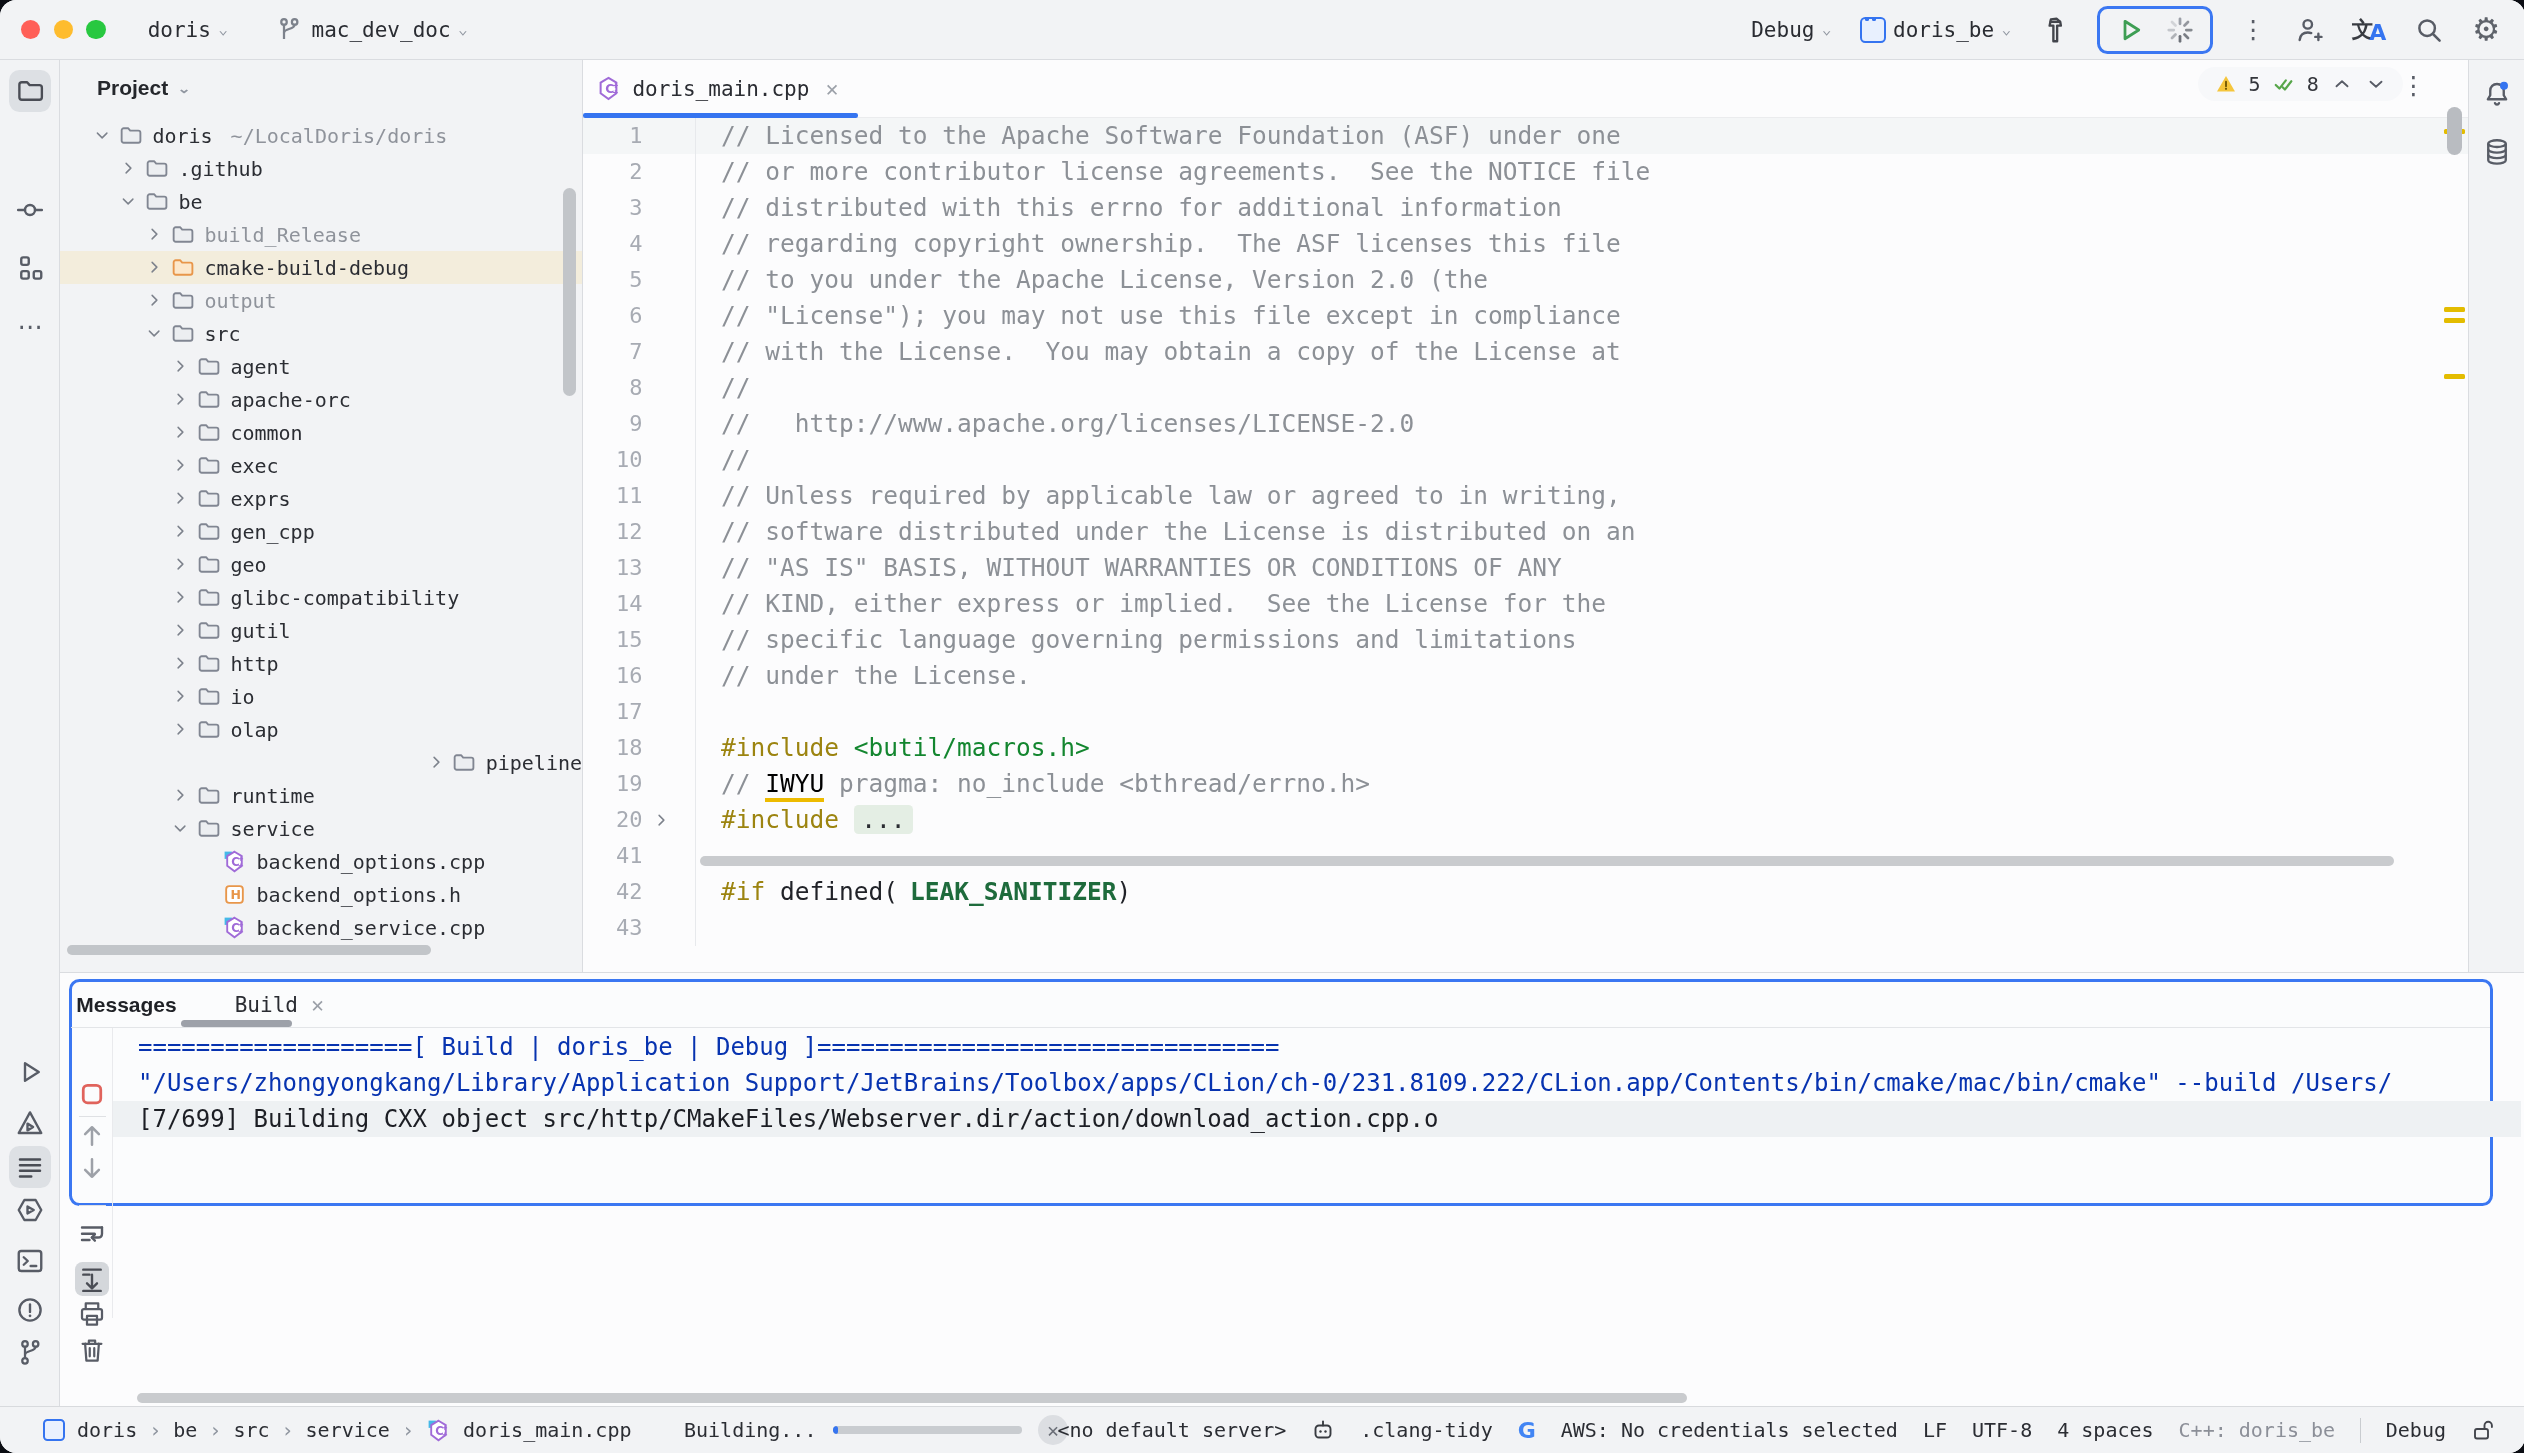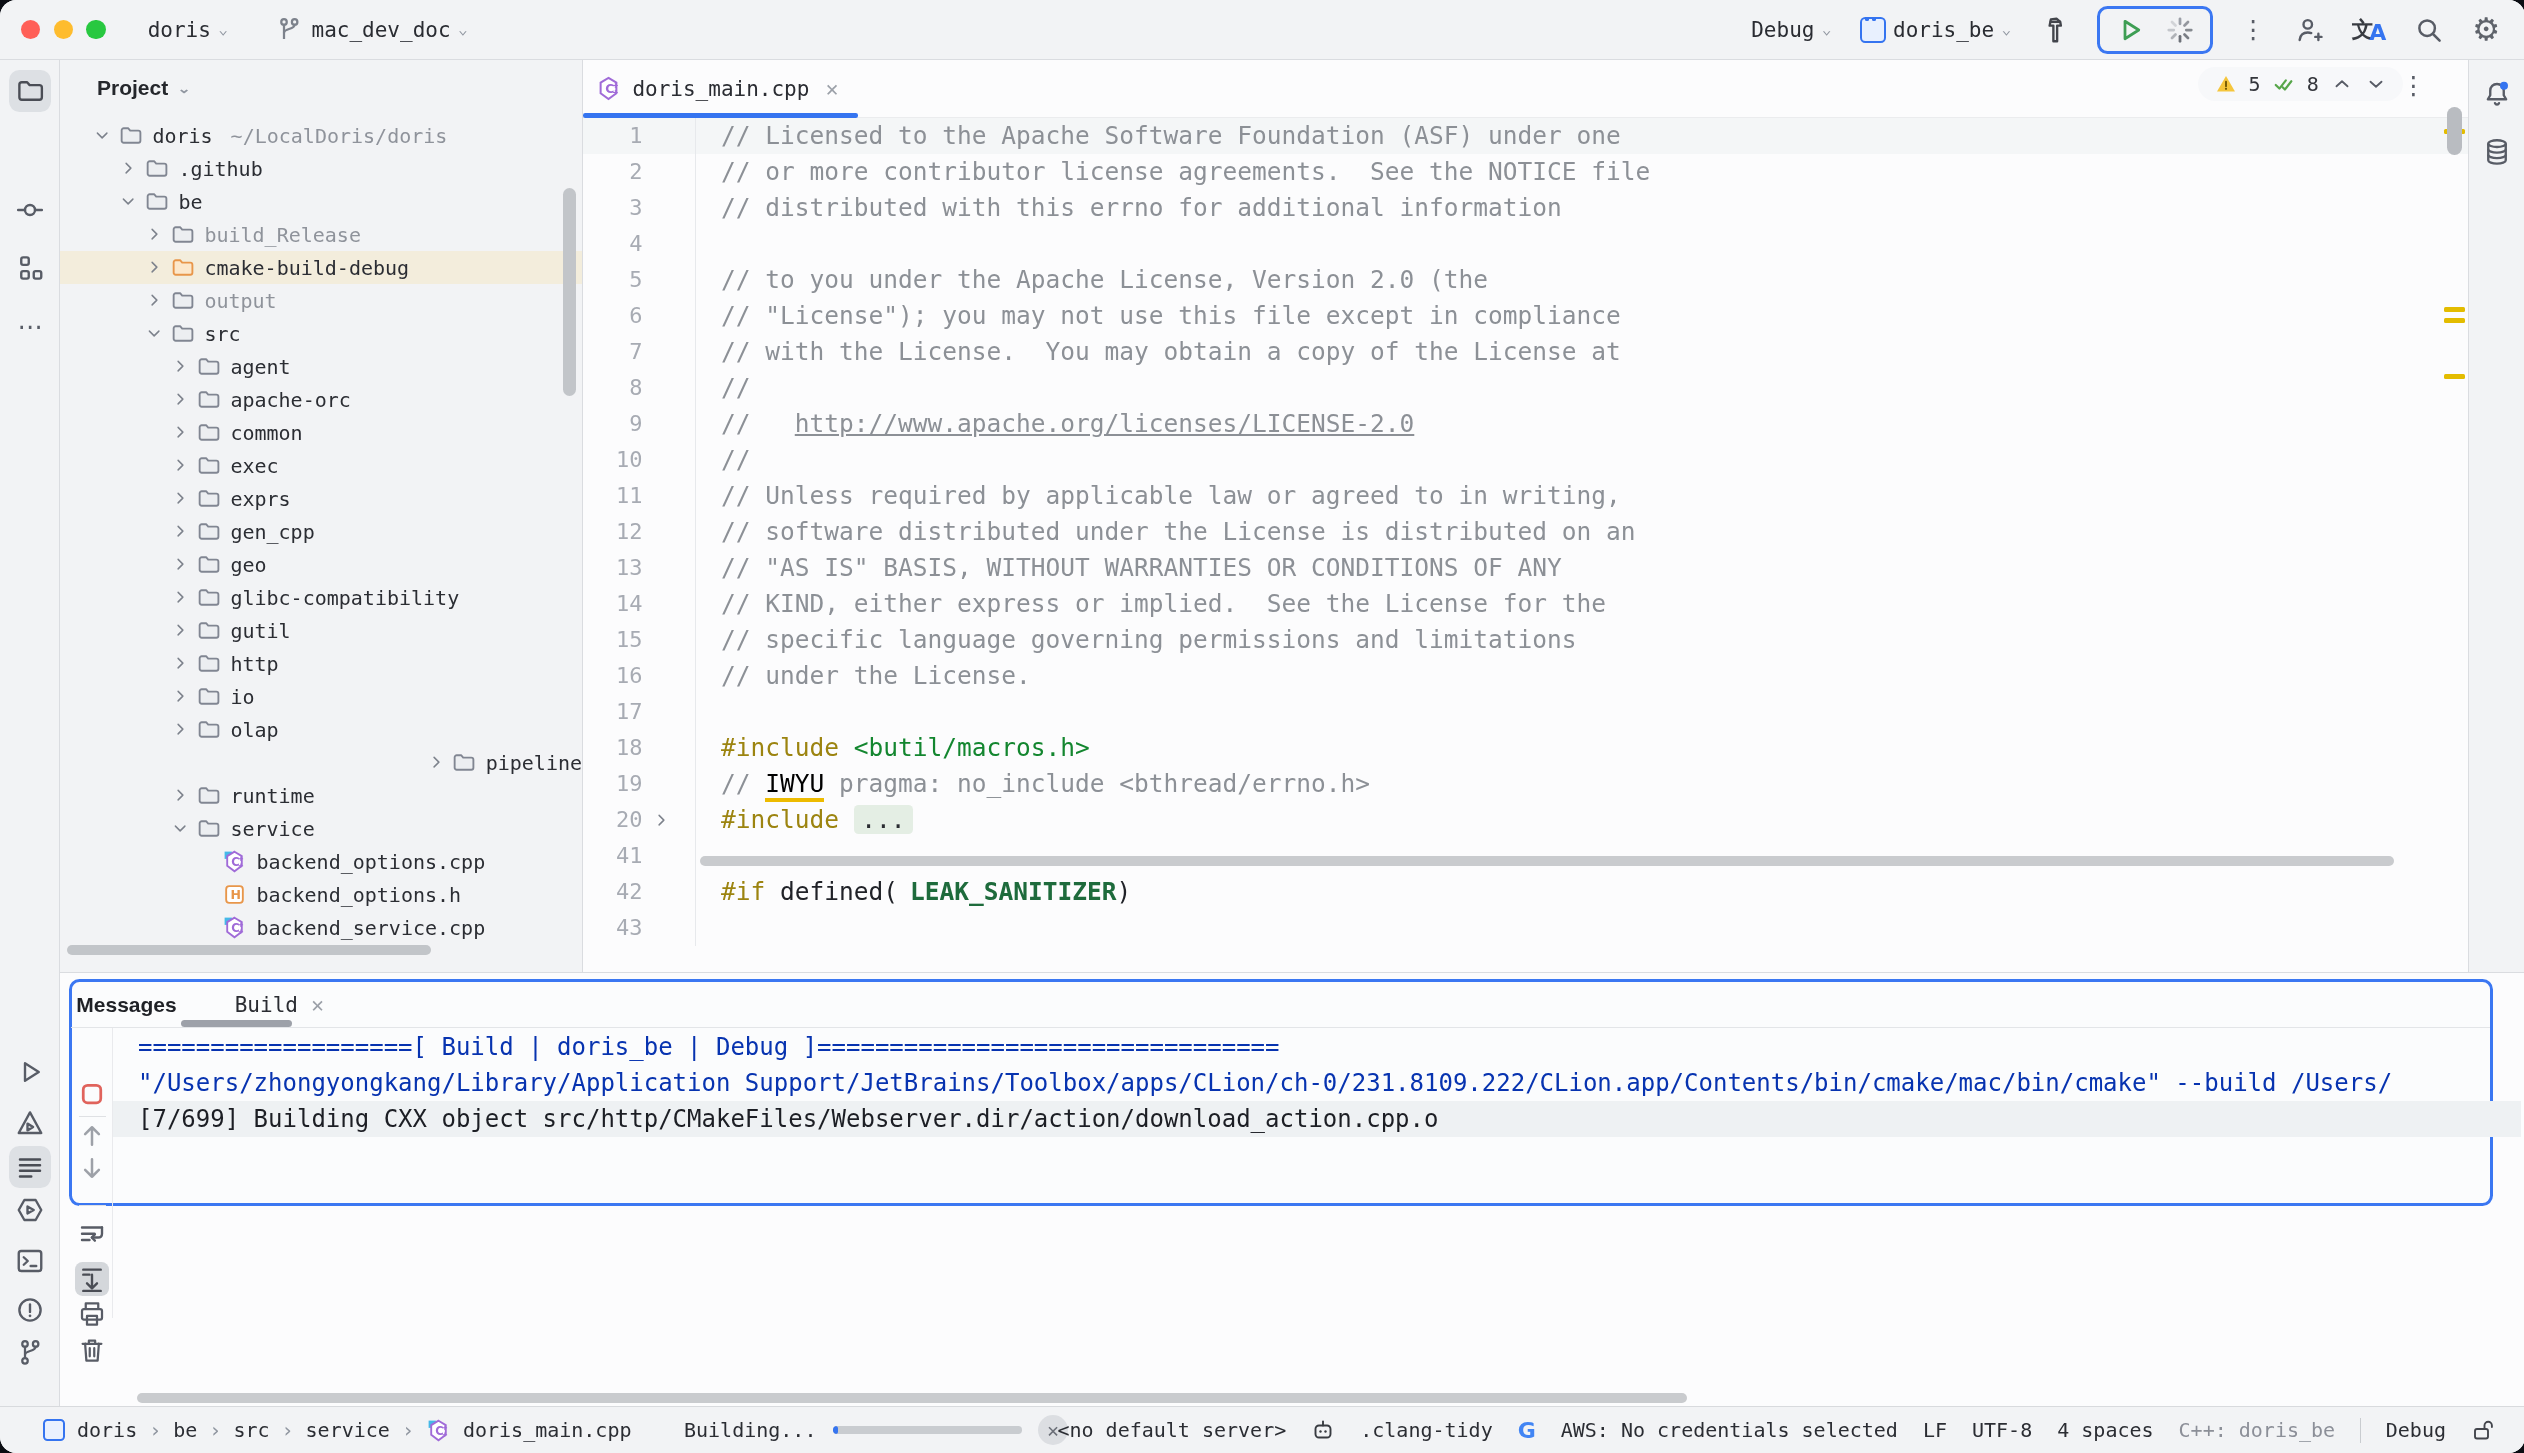--- a/index.html
+++ b/index.html
@@ -54,21 +54,21 @@
   .code-area{flex:1;position:relative;overflow:hidden;font-size:24.5px;line-height:36px;}
   .code-line{height:36px;display:flex;white-space:pre;position:relative;}
   .code-line.current{background:#f4f6f7;}
   .gutter{flex:0 0 113px;display:flex;justify-content:flex-end;align-items:center;color:#a7abb3;font-size:22px;border-right:0.7px solid #e7e9ec;box-sizing:border-box;}
   .gutter .num{margin-right:10.4px;}
   .gutter .foldcol{width:42px;display:flex;align-items:center;color:#7d828c;}
   .gutter .foldcol svg{width:16.3px;height:16.3px;}
   .ctext{padding-left:25px;}
   .tk-cmt{color:#8c9096;} .tk-dir{color:#9c8410;} .tk-str{color:#13862f;} .tk-pln{color:#202228;}
   .tk-macro{color:#1e6b3c;font-weight:bold;margin-left:12px;} 
-  .tk-link{color:#8c9096;text-decoration:underline;}
+  .tk-link{color:#8c9096;}
   .tk-typo{border-bottom:4.5px solid #edbb00;}
   .tk-fold{background:#e4eee4;border-radius:4.5px;padding:0 7.4px;color:#2a2c32;}
   .inspect-pill{position:absolute;top:7.4px;right:65px;height:34px;background:#f7f8fa;border-radius:17px;display:flex;align-items:center;gap:12px;padding:0 16.3px;font-size:20px;color:#33353b;}
   .inspect-pill svg{width:22px;height:22px;}
   .stripe-mark{position:absolute;width:21px;height:5.2px;background:#e3bc00;right:3px;border-radius:1.5px;}
   
   .right-strip{flex:0 0 56px;background:#f2f3f5;border-left:0.7px solid #dadce0;position:relative;}
   
   .bottom-panel{flex:1;background:#fcfcfd;position:relative;border-top:0.7px solid #dadce0;min-height:0;}
   .focus-ring{position:absolute;left:9px;top:6px;width:2424px;height:227px;border:3.7px solid #3b77f2;border-radius:10.4px;box-sizing:border-box;background:#fbfcfd;}
@@ -598,21 +598,21 @@
               <span>doris_main.cpp</span>
               <span class="close">✕</span>
               <span class="underline"></span>
             </div>
             <span class="kebab ed-kebab">⋮</span>
           </div>
           <div class="code-area" id="code">
               <div class="code-line current"><div class="gutter"><span class="num">1</span><span class="foldcol"></span></div><div class="ctext"><span class="tk-cmt">// Licensed to the Apache Software Foundation (ASF) under one</span></div></div>
               <div class="code-line"><div class="gutter"><span class="num">2</span><span class="foldcol"></span></div><div class="ctext"><span class="tk-cmt">// or more contributor license agreements.  See the NOTICE file</span></div></div>
               <div class="code-line"><div class="gutter"><span class="num">3</span><span class="foldcol"></span></div><div class="ctext"><span class="tk-cmt">// distributed with this errno for additional information</span></div></div>
-              <div class="code-line"><div class="gutter"><span class="num">4</span><span class="foldcol"></span></div></div>
+              <div class="code-line"><div class="gutter"><span class="num">4</span><span class="foldcol"></span></div><div class="ctext"><span class="tk-cmt">// regarding copyright ownership.  The ASF licenses this file</span></div></div>
               <div class="code-line"><div class="gutter"><span class="num">5</span><span class="foldcol"></span></div><div class="ctext"><span class="tk-cmt">// to you under the Apache License, Version 2.0 (the</span></div></div>
               <div class="code-line"><div class="gutter"><span class="num">6</span><span class="foldcol"></span></div><div class="ctext"><span class="tk-cmt">// "License"); you may not use this file except in compliance</span></div></div>
               <div class="code-line"><div class="gutter"><span class="num">7</span><span class="foldcol"></span></div><div class="ctext"><span class="tk-cmt">// with the License.  You may obtain a copy of the License at</span></div></div>
               <div class="code-line"><div class="gutter"><span class="num">8</span><span class="foldcol"></span></div><div class="ctext"><span class="tk-cmt">//</span></div></div>
               <div class="code-line"><div class="gutter"><span class="num">9</span><span class="foldcol"></span></div><div class="ctext"><span class="tk-cmt">//   </span><span class="tk-link">http://www.apache.org/licenses/LICENSE-2.0</span></div></div>
               <div class="code-line"><div class="gutter"><span class="num">10</span><span class="foldcol"></span></div><div class="ctext"><span class="tk-cmt">//</span></div></div>
               <div class="code-line"><div class="gutter"><span class="num">11</span><span class="foldcol"></span></div><div class="ctext"><span class="tk-cmt">// Unless required by applicable law or agreed to in writing,</span></div></div>
               <div class="code-line"><div class="gutter"><span class="num">12</span><span class="foldcol"></span></div><div class="ctext"><span class="tk-cmt">// software distributed under the License is distributed on an</span></div></div>
               <div class="code-line"><div class="gutter"><span class="num">13</span><span class="foldcol"></span></div><div class="ctext"><span class="tk-cmt">// "AS IS" BASIS, WITHOUT WARRANTIES OR CONDITIONS OF ANY</span></div></div>
               <div class="code-line"><div class="gutter"><span class="num">14</span><span class="foldcol"></span></div><div class="ctext"><span class="tk-cmt">// KIND, either express or implied.  See the License for the</span></div></div>

